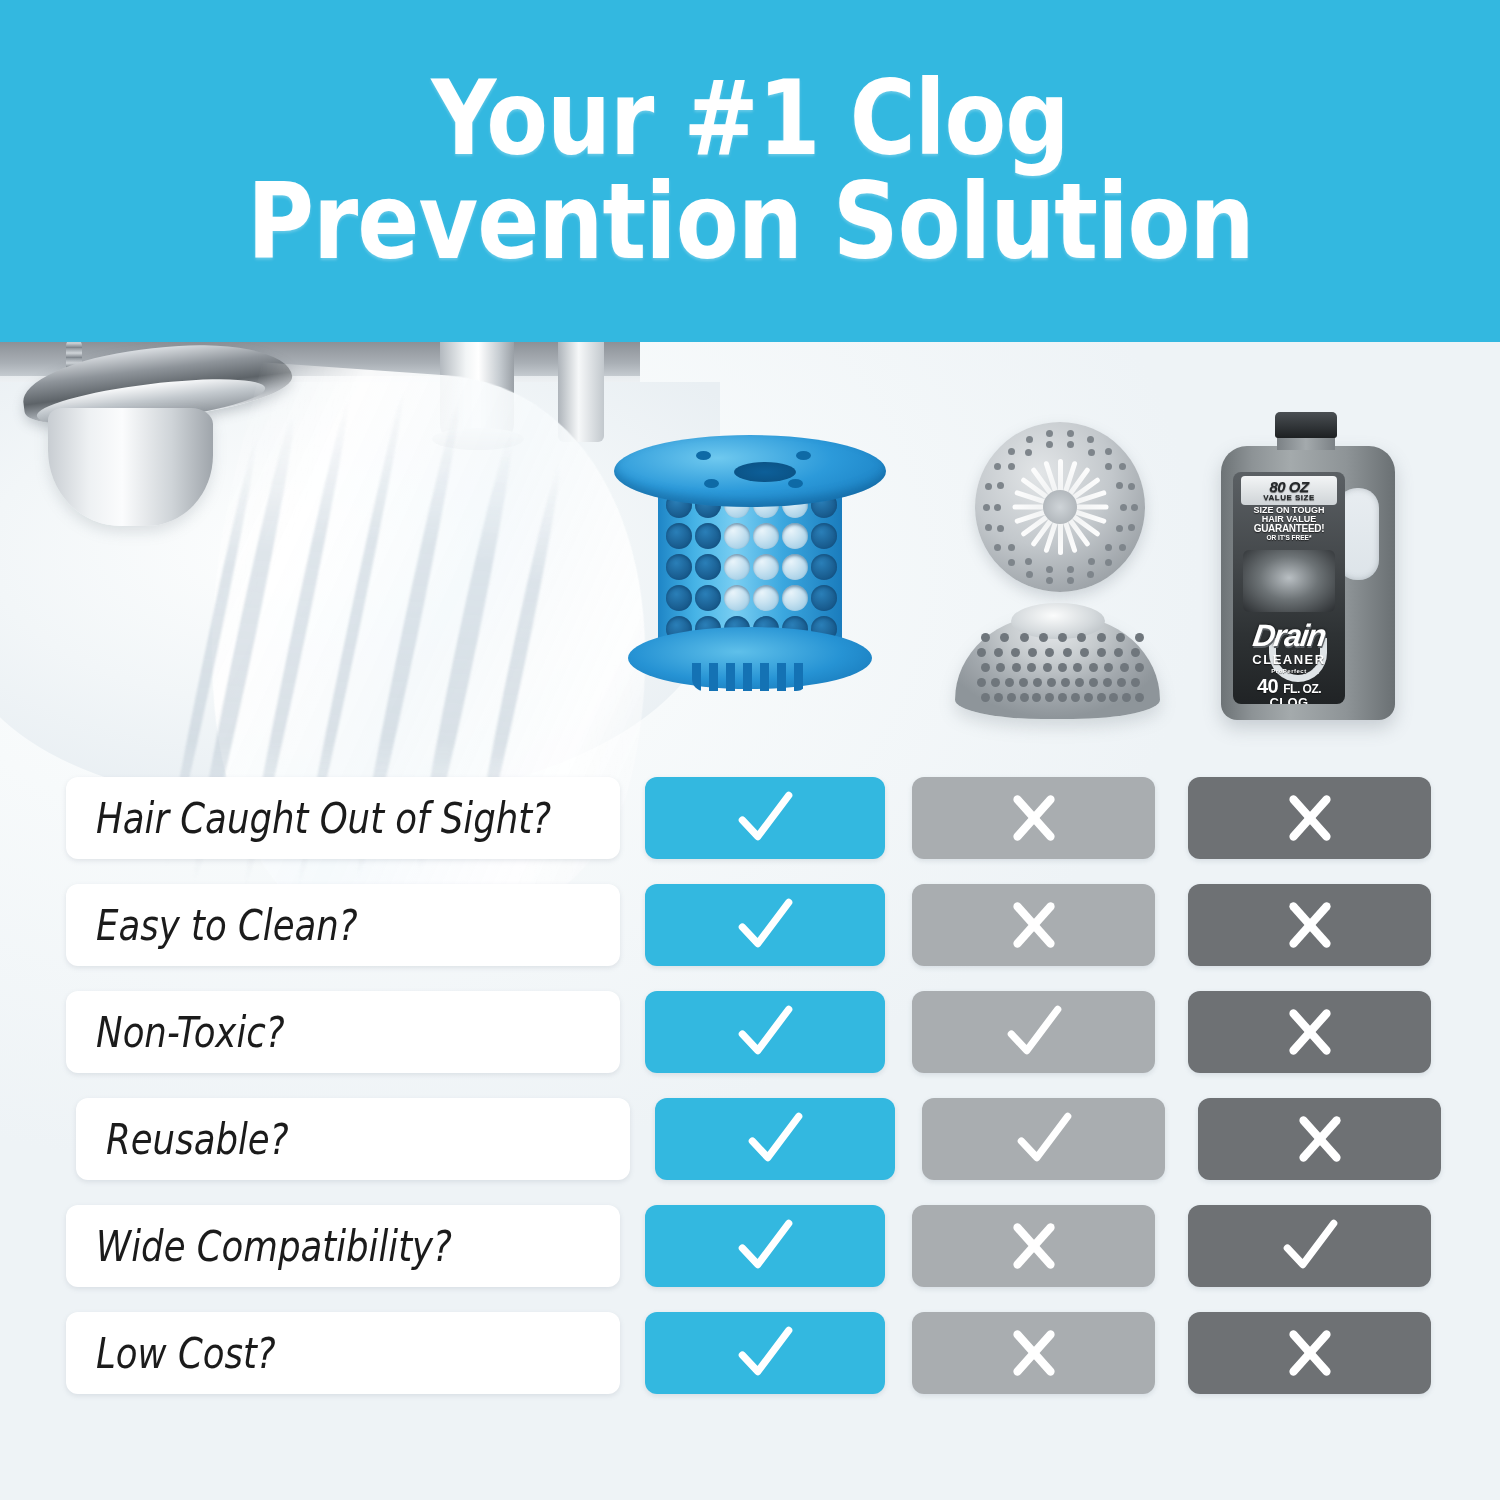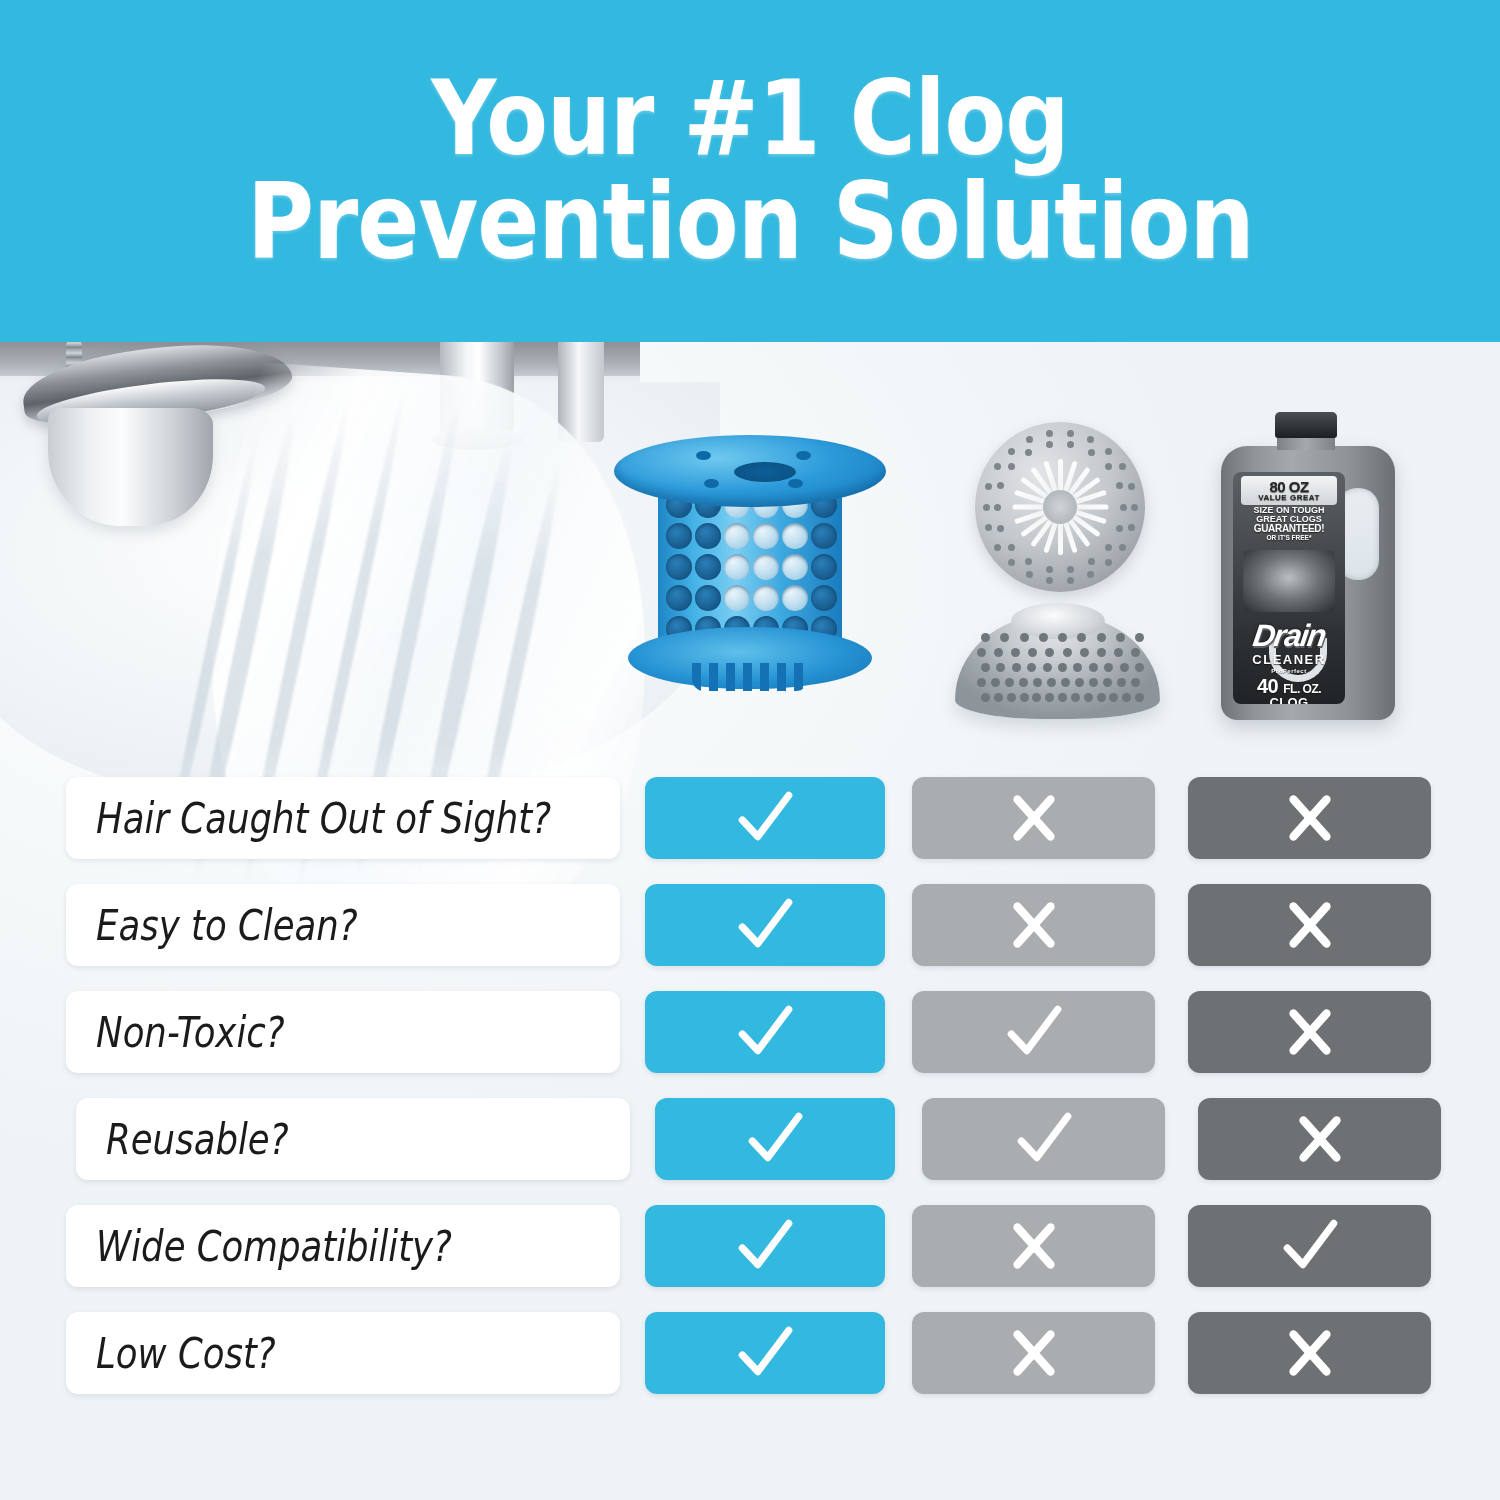--- a/index.html
+++ b/index.html
@@ -235,21 +235,21 @@
     font-family:"Liberation Sans Narrow","Liberation Sans", sans-serif;
     font-weight:bold; color:#ffffff; line-height:1.02;
     text-shadow:0 1px 1px rgba(0,0,0,0.6);
   }
   #cb-valuesize {
     position:absolute; left:8px; top:4px; width:96px; padding:3px 0;
     background:linear-gradient(180deg,#f3f5f6,#cfd4d7);
     border-radius:4px; color:#25282a;
     font-size:10px;
   }
-  #cb-oz { font-size:15px; display:block; letter-spacing:-0.5px; }
+  #cb-oz { font-size:15px; display:block; letter-spacing:-0.5px;font-style:italic; }
   #cb-vs { font-size:8px; display:block; letter-spacing:0.5px; }
   #cb-claim { position:absolute; left:4px; top:34px; width:104px; font-size:9px; }
   #cb-guar { font-size:10px; display:block; letter-spacing:-0.3px; }
   #cb-free { font-size:6.5px; display:block; }
   #cb-pipe {
     position:absolute; left:10px; top:78px; width:92px; height:62px;
     background:radial-gradient(ellipse at 50% 45%, #b9bfc3 0%, #6d7376 45%, #2a2d30 100%);
     border-radius:6px;
   }
   #cb-pipe-u {
@@ -532,25 +532,25 @@
     </div>
 
     <div id="cleaner-bottle">
       <div id="cb-body"></div>
       <div id="cb-handle-hole"></div>
       <div id="cb-neck"></div>
       <div id="cb-cap"></div>
       <div id="cb-label">
         <div id="cb-valuesize" class="cb-t">
           <span id="cb-oz">80 OZ</span>
-          <span id="cb-vs">VALUE GREAT</span>
+          <span id="cb-vs">VALUE SIZE</span>
         </div>
         <div id="cb-claim" class="cb-t">
           <span>SIZE ON TOUGH</span><br>
-          <span>GREAT CLOGS</span>
+          <span>HAIR VALUE</span>
           <span id="cb-guar">GUARANTEED!</span>
           <span id="cb-free">OR IT'S FREE*</span>
         </div>
         <div id="cb-pipe">
           <div id="cb-pipe-u"></div>
         </div>
         <div id="cb-brand" class="cb-t">Drain</div>
         <div id="cb-cleaner" class="cb-t">CLEANER</div>
         <div id="cb-pp" class="cb-t">ProPerfect</div>
         <div id="cb-size" class="cb-t">

